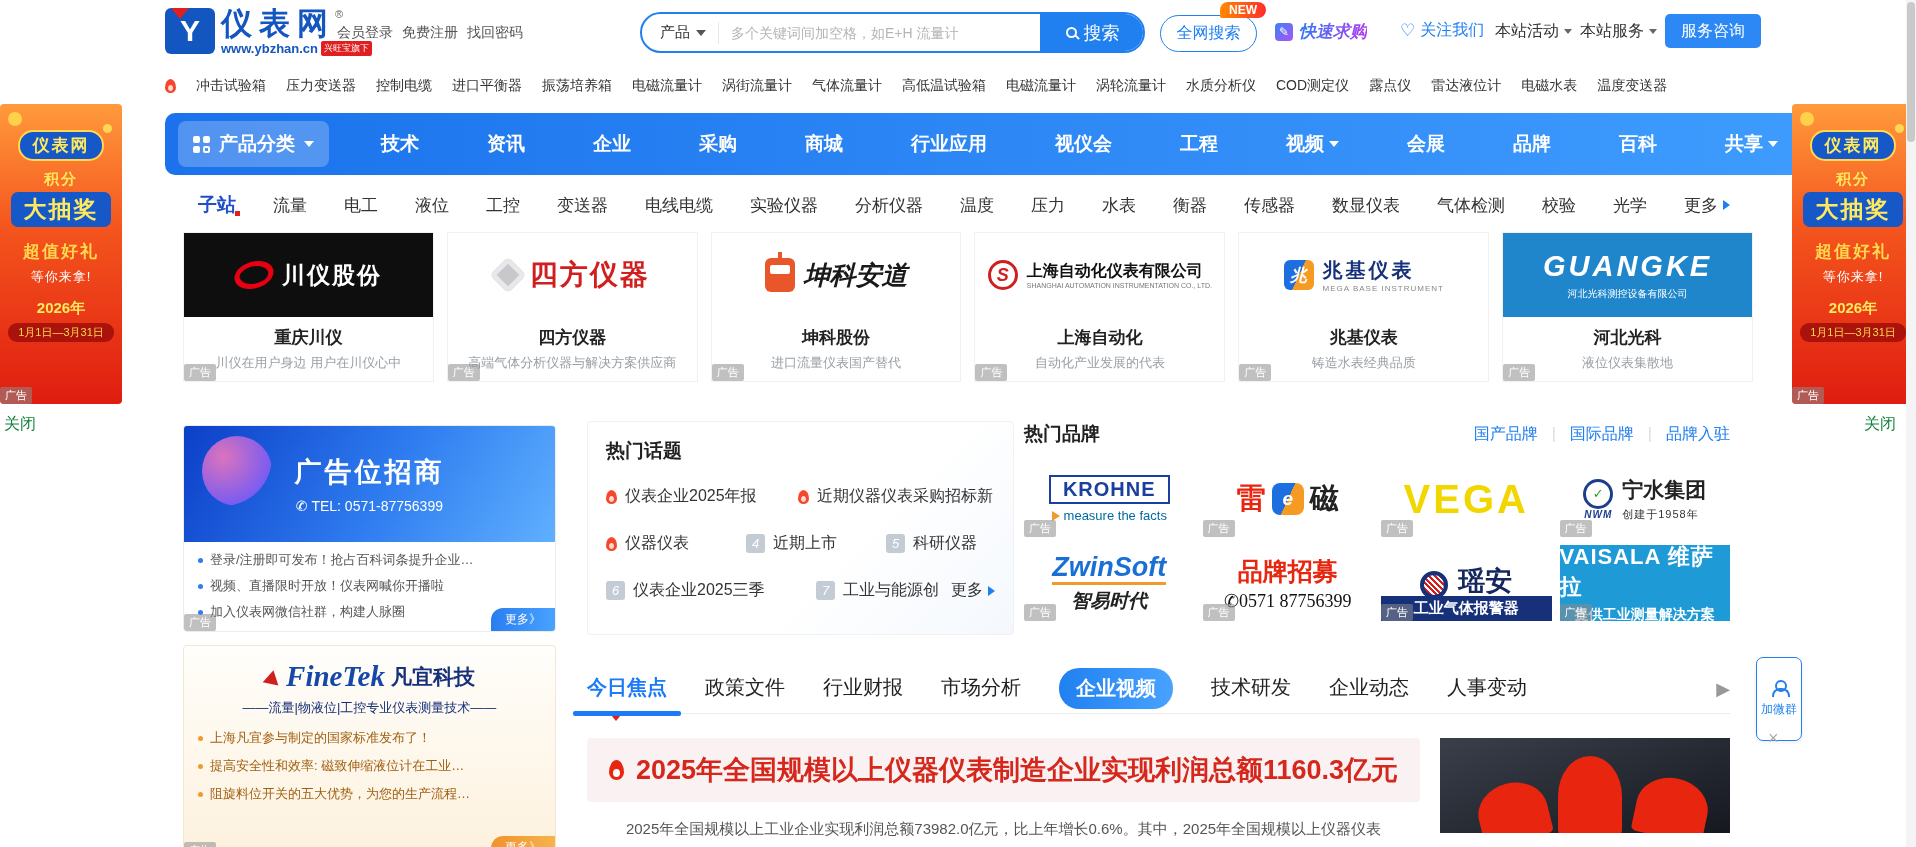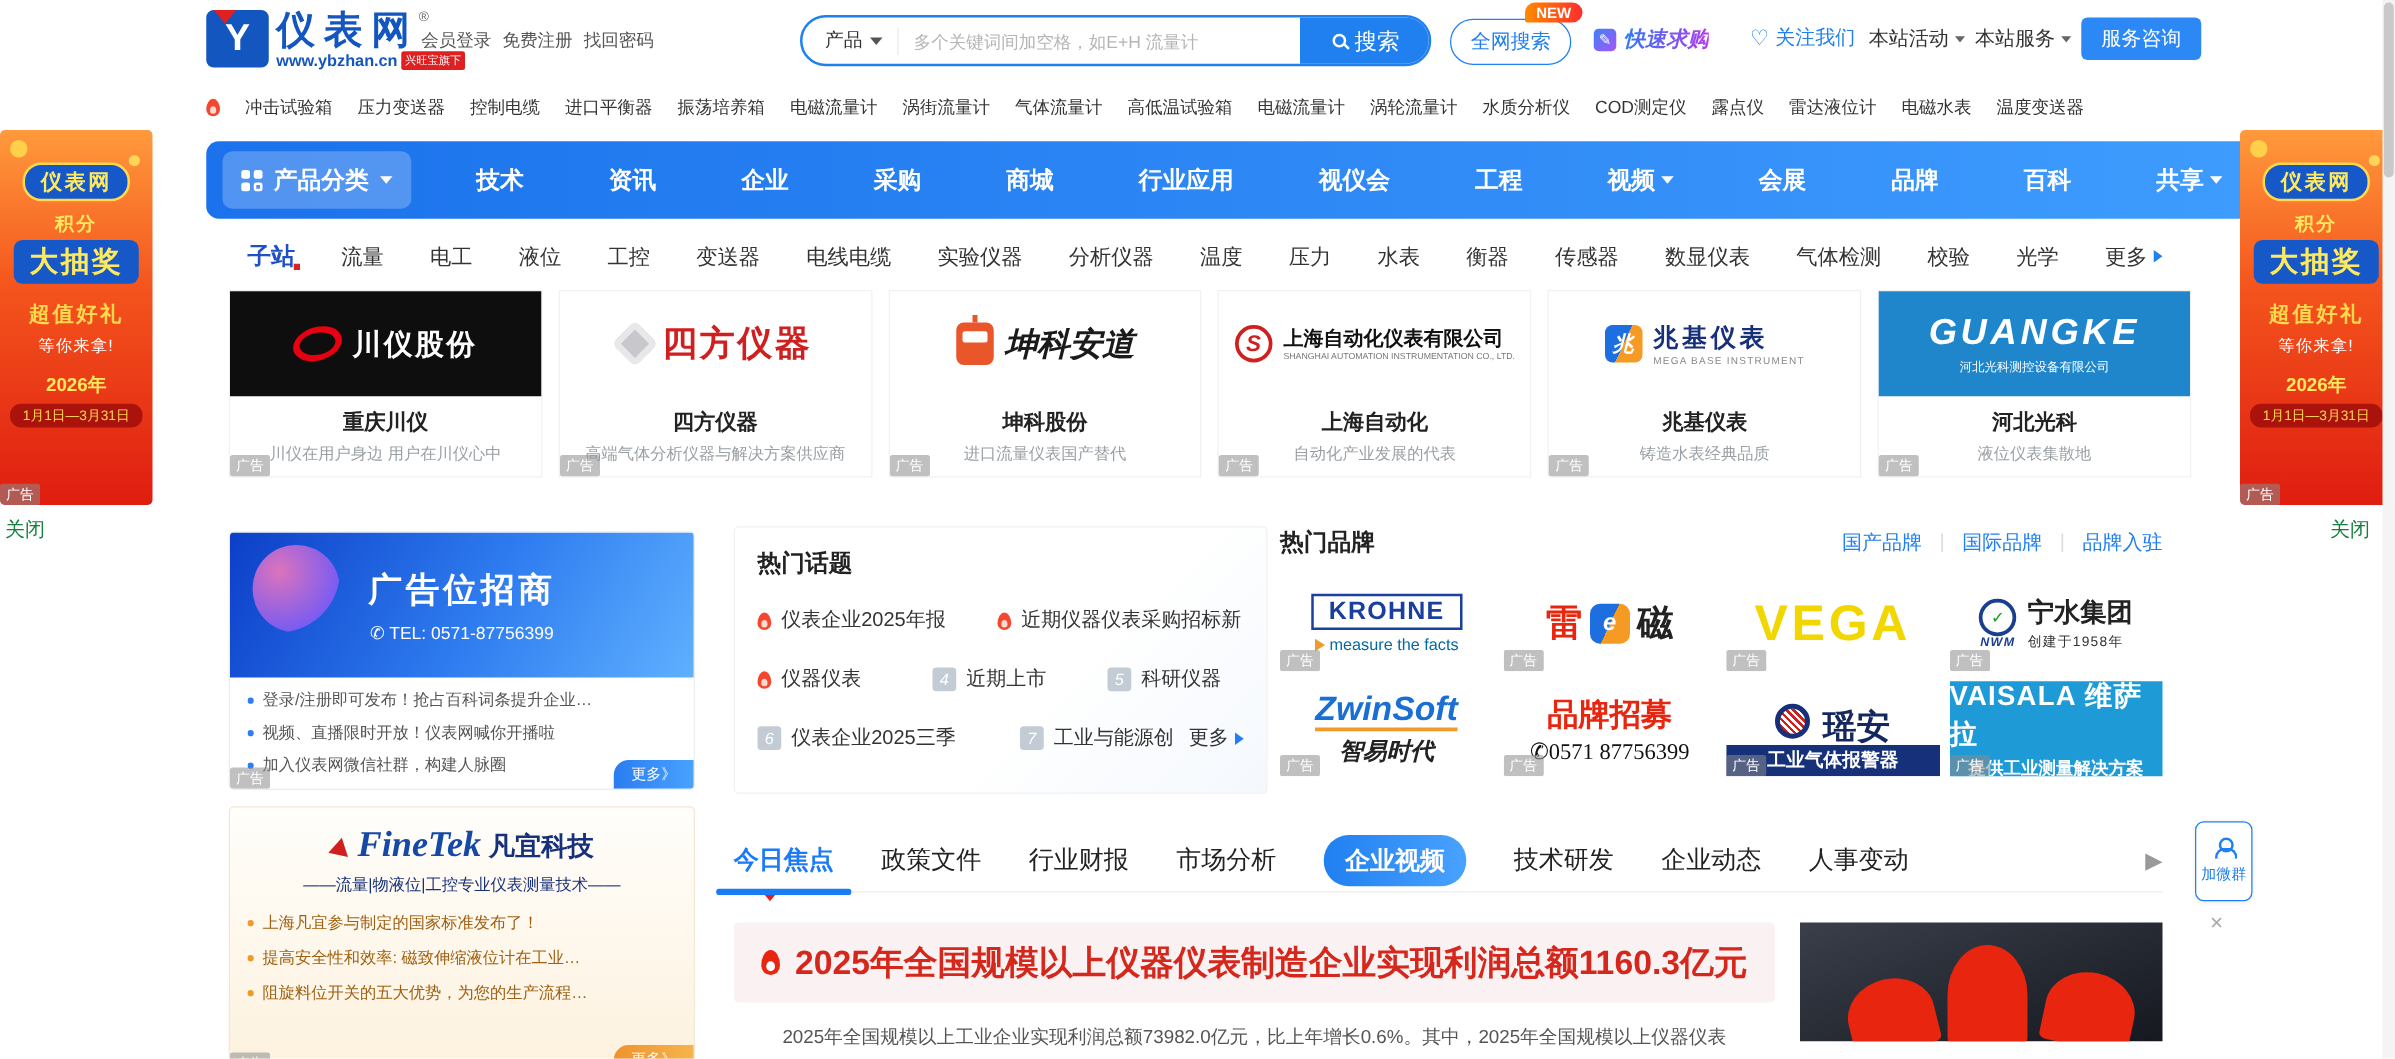--- a/index.html
+++ b/index.html
@@ -147,21 +147,21 @@
   .nw-row { display:flex; align-items:center; gap:9px; }
   .nw-ic { display:flex; flex-direction:column; align-items:center; }
   .nw-circ { width:30px; height:30px; border-radius:50%; border:3px solid #1a3f8f; color:#2a9a2a; font-size:13px; display:flex; align-items:center; justify-content:center; font-weight:bold; }
   .nw-ic small { color:#1a3f8f; font-weight:bold; font-size:10px; letter-spacing:1px;font-style:italic; }
   .nw-col b { color:#222; font-size:21px; display:block; }
   .nw-col small { color:#333; font-size:11px; letter-spacing:1px;margin-top:24px; }
   .zw-name { color:#1a6fd4; font-weight:900; font-style:italic; font-size:27px; border-bottom:3px solid #f09a2c; line-height:30px; }
   .zw-sub { color:#222; font-weight:bold; font-style:italic; font-size:19px; margin-top:3px; }
   .pp-name { color:#e8250e; font-weight:bold; font-size:25px; font-family:"Liberation Serif",serif; }
   .pp-tel { color:#111; font-size:18px; font-family:"Liberation Serif",serif; margin-top:2px; }
-  .ya-row { display:flex; align-items:flex-start; gap:10px; margin-bottom:4px; }
+  .ya-row { display:flex; align-items:flex-end; gap:10px; margin-bottom:4px; }
   .ya-ic { width:28px; height:28px; border-radius:50%; border:4px solid #16307a; background:repeating-linear-gradient(45deg,#d01f1f 0 2px,#fff 2px 4px); }
   .ya-name { color:#14275e; font-weight:bold; font-size:27px; }
   .ya-band { position:absolute; left:0; right:0; bottom:0; background:#16307a; color:#fff; font-weight:bold; font-size:15px; text-align:center; padding:3px 0; }
   .cell-vaisala { background:#1e9ad6; }
   .vs-name { color:#fff; font-weight:900; font-size:22px; letter-spacing:1px; }
   .vs-sub { color:#fff; font-weight:bold; font-size:14px; margin-top:4px; }
 
   
   .news { position:absolute; left:587px; top:664px; width:1143px; height:183px; }
   .tabs { display:flex; align-items:center; gap:38px; height:50px; border-bottom:1px solid #ececec; }
@@ -193,21 +193,21 @@
   .sb-jifen { color:#ffe95e; font-weight:bold; font-size:15px; margin-top:9px; letter-spacing:2px; }
   .sb-big { background:#1658c8; margin:3px auto 0; width:100px; border-radius:7px; color:#ffe95e; font-size:23px; font-weight:bold; padding:2px 0; letter-spacing:2px; }
   .sb-gift { color:#ffd84d; font-size:17px; font-weight:bold; margin-top:13px; letter-spacing:2px; }
   .sb-take { color:#fff; font-size:13px; margin-top:5px; letter-spacing:1px; }
   .sb-year { color:#ffe95e; font-size:15px; font-weight:bold; margin-top:13px; }
   .sb-dates { background:rgba(150,8,8,.75); color:#ffd84d; font-size:11px; margin:5px 8px 0; border-radius:9px; padding:2px 0; }
   .close-label { position:absolute; top:414px; font-size:16px; color:#15803d; cursor:pointer; }
   .close-label.left { left:4px; } .close-label.right { left:1864px; }
 
   
-  .float-widget { position:absolute; left:1756px; top:657px; width:46px; height:64px; background:#fff; border:1px solid #2080f0; border-radius:7px; display:flex; flex-direction:column; align-items:center; justify-content:center; gap:5px; cursor:pointer; box-shadow:0 1px 4px rgba(0,0,0,.08); }
+  .float-widget { position:absolute; left:1756px; top:657px; width:46px; height:84px; background:#fff; border:1px solid #2080f0; border-radius:7px; display:flex; flex-direction:column; align-items:center; justify-content:center; gap:5px; cursor:pointer; box-shadow:0 1px 4px rgba(0,0,0,.08); }
   .pico { width:16px; height:16px; position:relative; }
   .pico::before { content:""; position:absolute; left:4px; top:0; width:8px; height:8px; border:2px solid #2080f0; border-radius:50%; }
   .pico::after { content:""; position:absolute; left:1px; bottom:-1px; width:14px; height:7px; border:2px solid #2080f0; border-bottom:none; border-radius:8px 8px 0 0; }
   .float-label { color:#2080f0; font-size:12px; }
   .float-close { position:absolute; left:1768px; top:729px; color:#aaa; font-size:18px; cursor:pointer; line-height:1; }
   .scrollbar { position:absolute; right:0; top:0; width:10px; height:847px; background:#f4f4f4; }
   .scroll-thumb { position:absolute; right:1px; top:2px; width:8px; height:140px; background:#c9c9c9; border-radius:4px; cursor:pointer; }
 </style>
 </head>
 <body>

